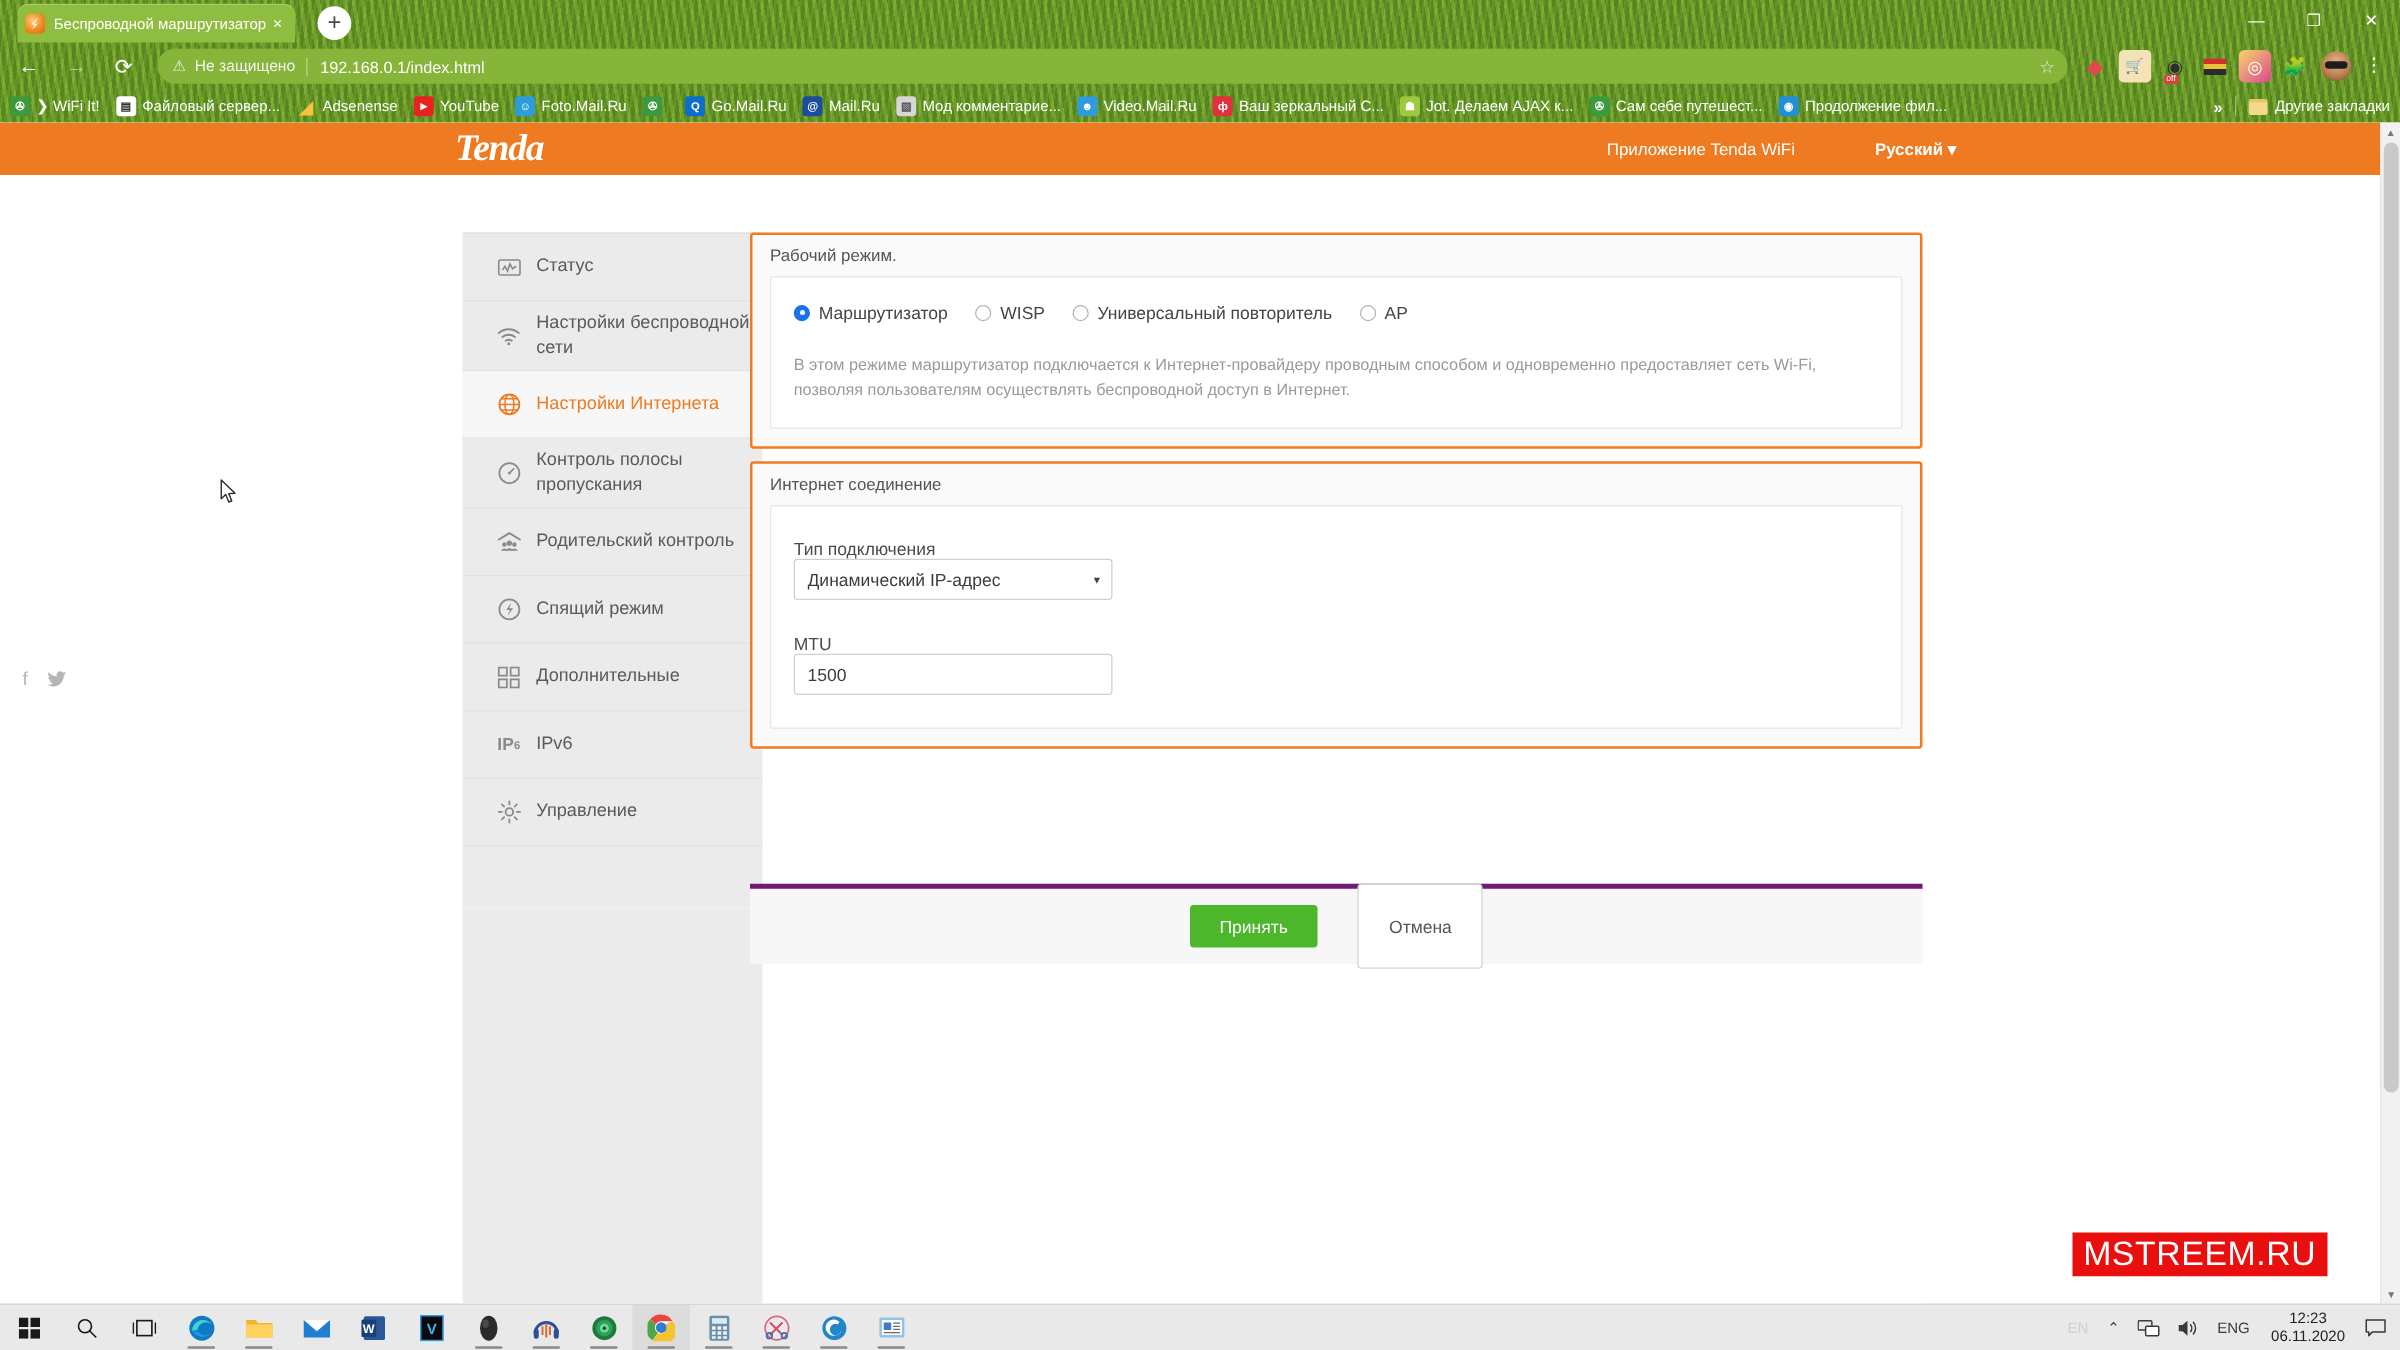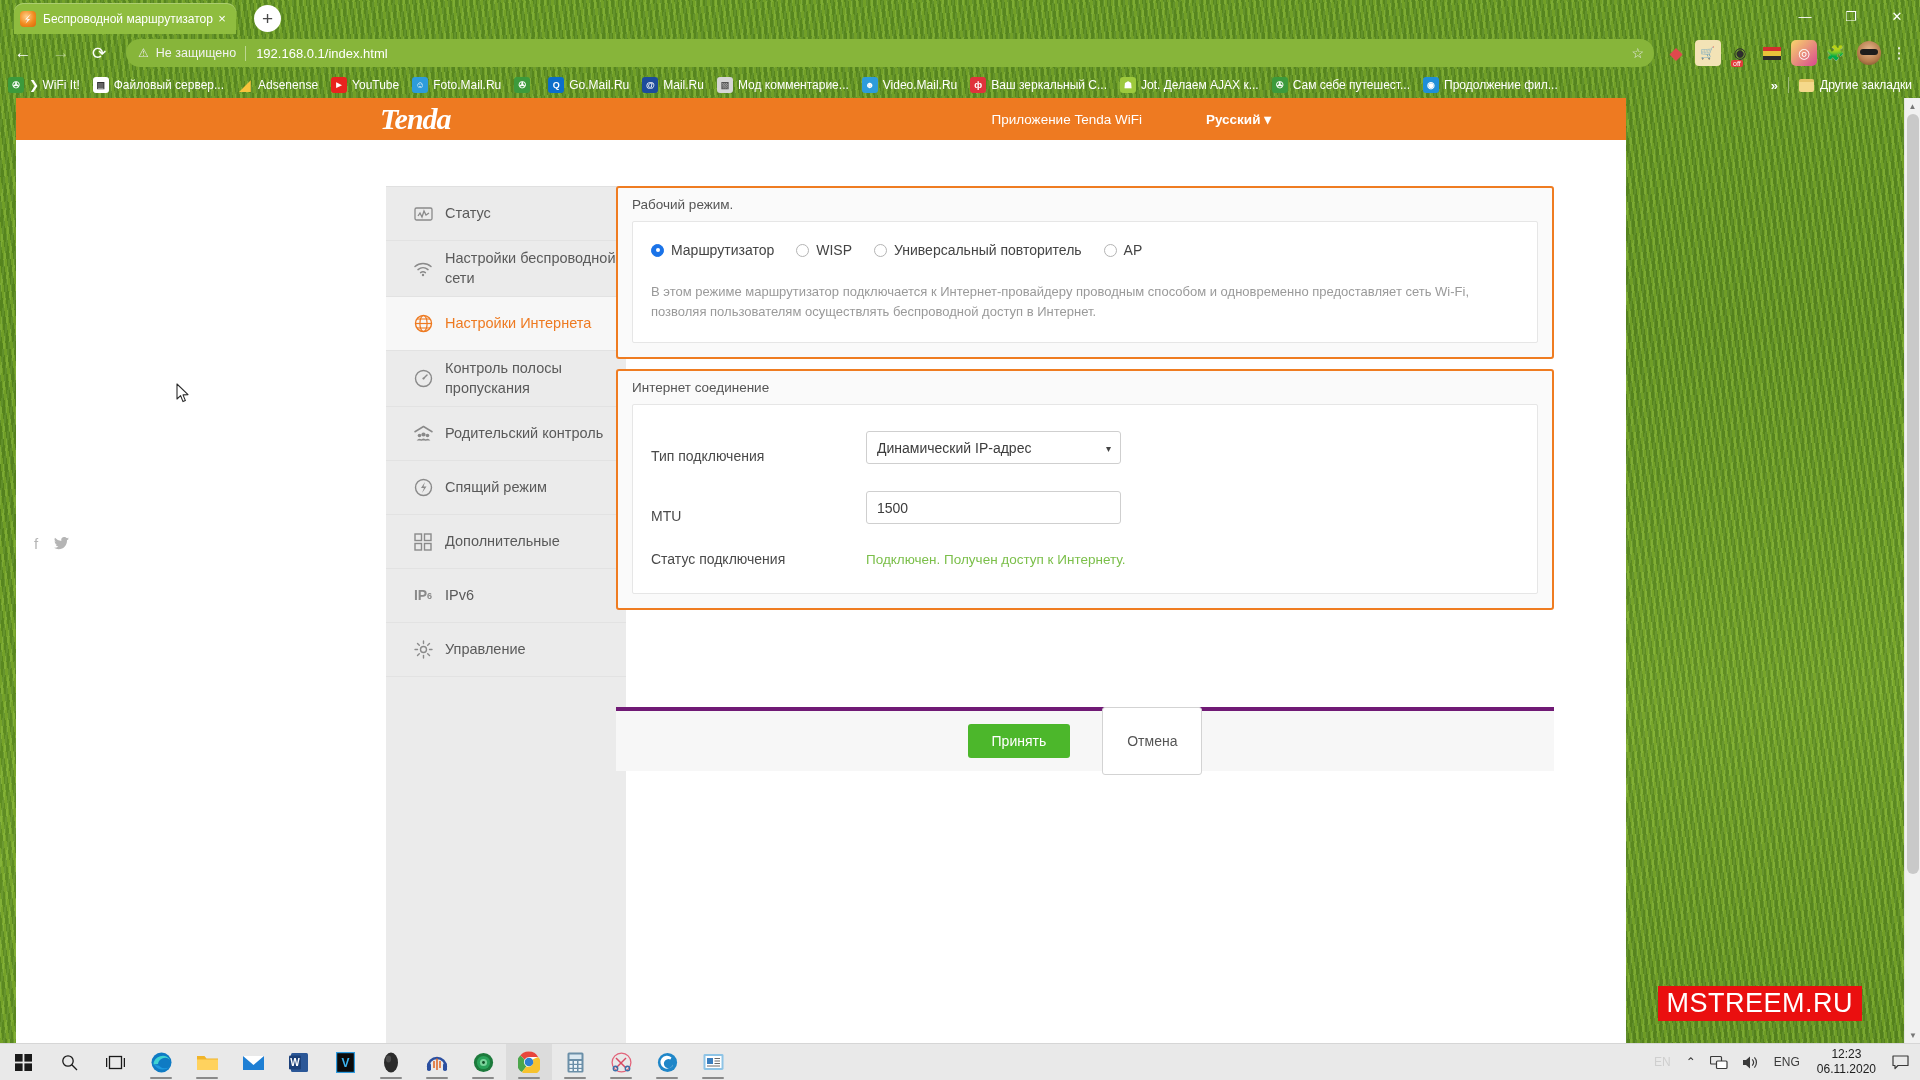--- a/index.html
+++ b/index.html
@@ -111,21 +111,21 @@
   #bm-overflow .chev { color: #fff; font-size: 13px; margin-right: 10px; font-weight: bold; }
   #bm-overflow .vsep { width: 1px; height: 16px; background: rgba(255,255,255,.4); margin-right: 10px; }
   #bm-overflow .folder-ico {
     width: 15px; height: 13px; background: #f5d98b; border-radius: 2px; margin-right: 6px;
     border-top: 3px solid #e8c469;
   }
   #bm-overflow .folder-label { font-size: 12px; color: #fff; }
 
   
   #page-viewport {
-    position: absolute; left: 16px; top: 98px; width: 1610px; height: 945px;
+    position: absolute; left: 0; top: 98px; width: 1920px; height: 945px;
     background: #ffffff; overflow: hidden;
   }
 
   
   #tenda-header {
     height: 42px; background: #ee7a21; display: flex; align-items: center; position: relative;
   }
   #tenda-logo {
     position: absolute; left: 364px; top: 50%; transform: translateY(-50%);
     font-family: "Liberation Serif", serif;
@@ -173,21 +173,21 @@
     width: 13px; height: 13px; border-radius: 50%; border: 1px solid #b4b4b4;
     background: #fff; margin-right: 7px; flex: 0 0 auto; position: relative;
   }
   .rdo.checked { border-color: #1a73e8; background: #1a73e8; }
   .rdo.checked::after {
     content: ""; position: absolute; left: 3.5px; top: 3.5px; width: 4px; height: 4px;
     border-radius: 50%; background: #ffffff;
   }
   .mode-desc { font-size: 13px; color: #9a9a9a; line-height: 1.55; max-width: 830px; }
 
-  .field-row { display: flex; align-items: flex-end; margin-bottom: 27px; }
+  .field-row { display: flex; align-items: flex-start; margin-bottom: 27px; flex-direction: column; }
   .field-row:last-child { margin-bottom: 4px; }
   .field-label { width: 215px; font-size: 14px; color: #4a4a4a; flex: 0 0 auto; }
   select.form-sel, input.form-inp {
     width: 255px; height: 33px; border: 1px solid #cfcfcf; border-radius: 3px;
     font-size: 14px; color: #3c3c3c; padding: 0 10px; background: #fff;
     font-family: "Liberation Sans", sans-serif;
   }
   select.form-sel { appearance: none; -webkit-appearance: none; padding-right: 26px; }
   .sel-wrap { position: relative; display: inline-block; }
   .sel-wrap .caret {
@@ -532,24 +532,20 @@
               <span class="sel-wrap">
                 <select class="form-sel">
                   <option>Динамический IP-адрес</option>
                 </select>
                 <span class="caret">▾</span>
               </span>
             </div>
             <div class="field-row">
               <span class="field-label">MTU</span>
               <input class="form-inp" value="1500" style="">
-            </div>
-            <div class="field-row">
-              <span class="field-label">Статус подключения</span>
-              <span class="status-ok">Подключен. Получен доступ к Интернету.</span>
             </div>
           </div>
         </div>
 
       </div>
 
       <div id="page-footer">
         <div id="footer-left"></div>
       </div>
 

